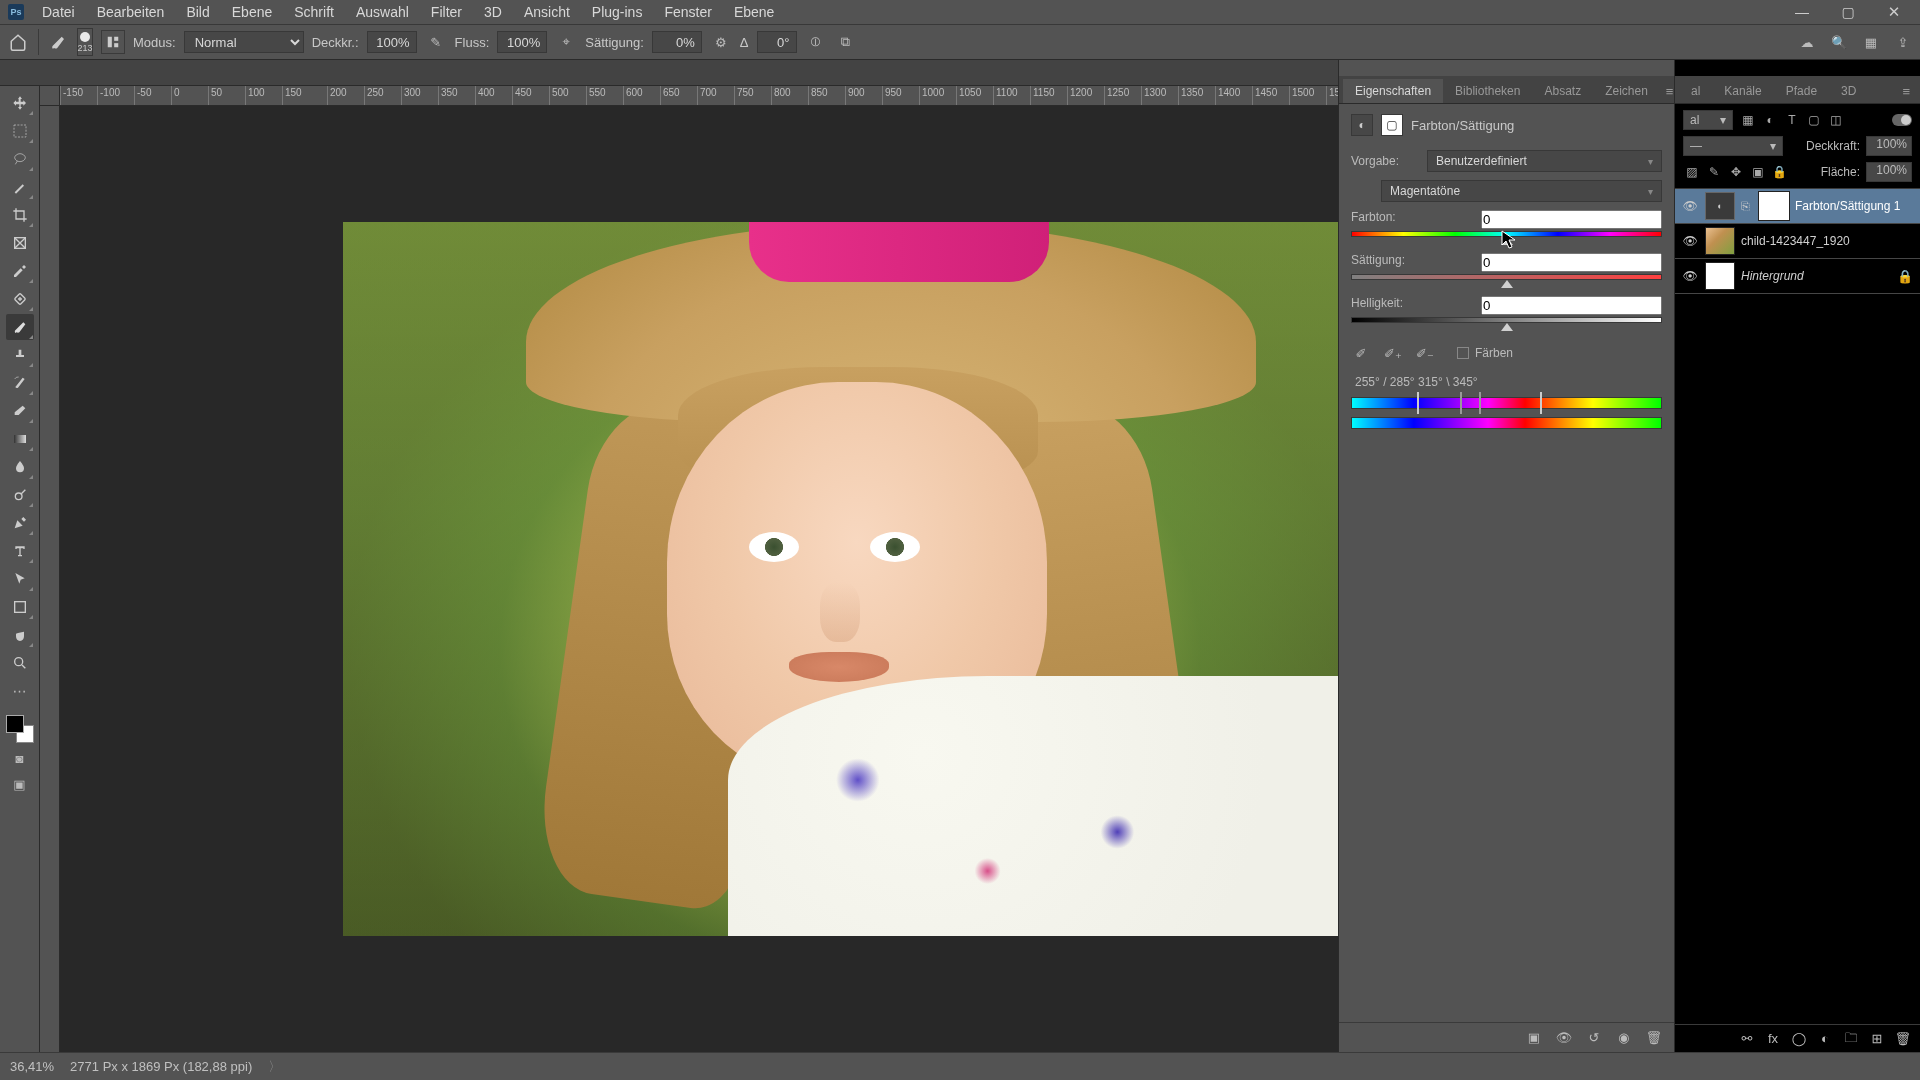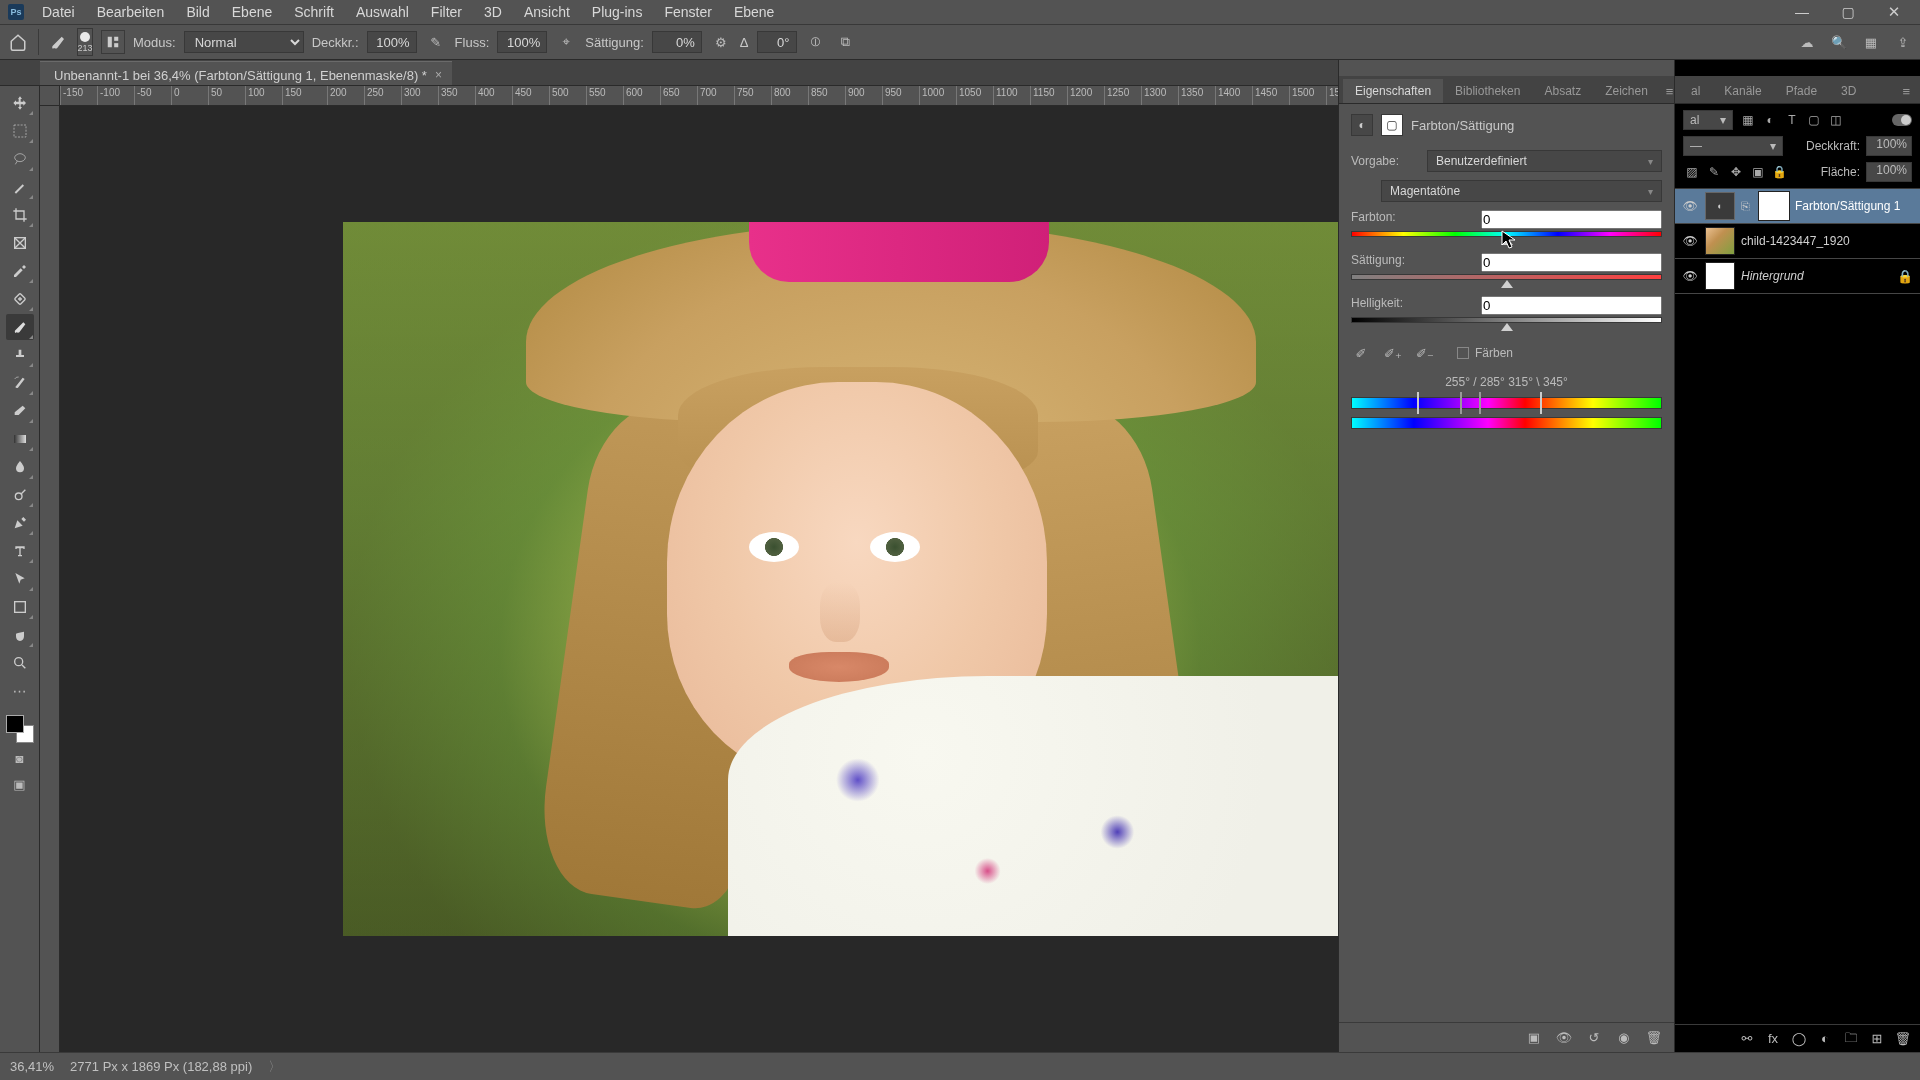--- a/index.html
+++ b/index.html
@@ -102,21 +102,21 @@
 .slider-row .track.hue .grad { background: linear-gradient(90deg, #ff0000, #ffff00, #00ff00, #00ffff, #0000ff, #ff00ff, #ff0000); }
 .slider-row .track.sat .grad { background: linear-gradient(90deg, #808080, #ff4040); }
 .slider-row .track.light .grad { background: linear-gradient(90deg, #000, #808080, #fff); }
 .slider-row .thumb { position: absolute; top: 6px; left: 50%; transform: translateX(-50%); width: 0; height: 0; border-left: 6px solid transparent; border-right: 6px solid transparent; border-bottom: 8px solid #d0d0d0; }
 
 .eyedrop-row { display: flex; align-items: center; gap: 12px; padding: 6px 0; }
 .eyedrop-row .ed { width: 20px; height: 20px; display: flex; align-items: center; justify-content: center; color: #bbb; }
 .eyedrop-row .chk { display: flex; align-items: center; gap: 6px; font-size: 12px; color: #bbb; margin-left: 10px; }
 .eyedrop-row .chk .box { width: 12px; height: 12px; border: 1px solid #888; }
 
-.range-row { font-size: 12px; color: #bbb; text-align: center; padding: 2px 4px; }
+.range-row { font-size: 12px; color: #bbb; text-align: left; padding: 2px 4px; }
 .hue-strip { height: 12px; background: linear-gradient(90deg, #00ffff, #0000ff 20%, #ff00ff 44%, #ff0000 56%, #ffff00 78%, #00ff00 100%); position: relative; margin: 2px 0; border: 1px solid #383838; }
 .hue-strip .marker { position: absolute; top: -6px; bottom: -6px; width: 2px; background: #888; }
 .hue-strip .marker.m1 { left: 21%; background:#ccc; }
 .hue-strip .marker.m2 { left: 35%; background:#999; }
 .hue-strip .marker.m3 { left: 41%; background:#999; }
 .hue-strip .marker.m4 { left: 61%; background:#ccc; }
 
 .panel-footer { height: 30px; border-top: 1px solid #3a3a3a; display: flex; align-items: center; justify-content: flex-end; gap: 10px; padding: 0 10px; }
 .panel-footer .fi { width: 20px; height: 20px; display: flex; align-items: center; justify-content: center; color: #bbb; }
 
@@ -219,24 +219,20 @@
   <div class="mini-icon">⧉</div>
   <div class="right-tools">
     <div class="mini-icon">☁</div>
     <div class="mini-icon">🔍</div>
     <div class="mini-icon">▦</div>
     <div class="mini-icon">⇪</div>
   </div>
 </div>
 
 <div class="tabbar">
-  <div class="doctab">
-    <span>Unbenannt-1 bei 36,4% (Farbton/Sättigung 1, Ebenenmaske/8) *</span>
-    <span class="close-x">×</span>
-  </div>
   <div class="panel-collapse">
     <span>◂◂</span>
     <span>×</span>
   </div>
 </div>
 
 <div class="workspace">
 
   <div class="toolbox">
     <div class="tool">

